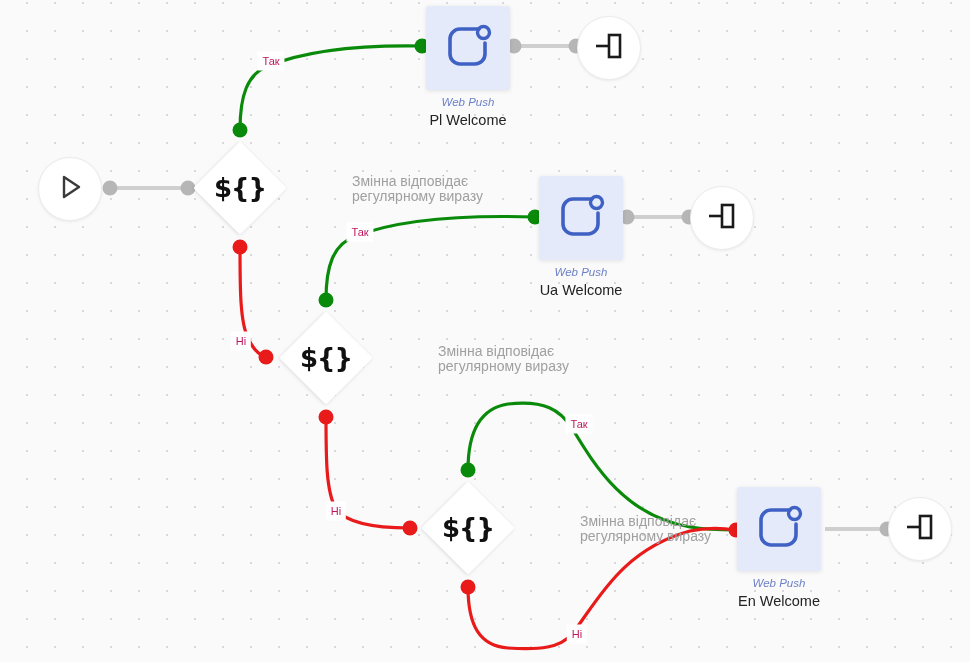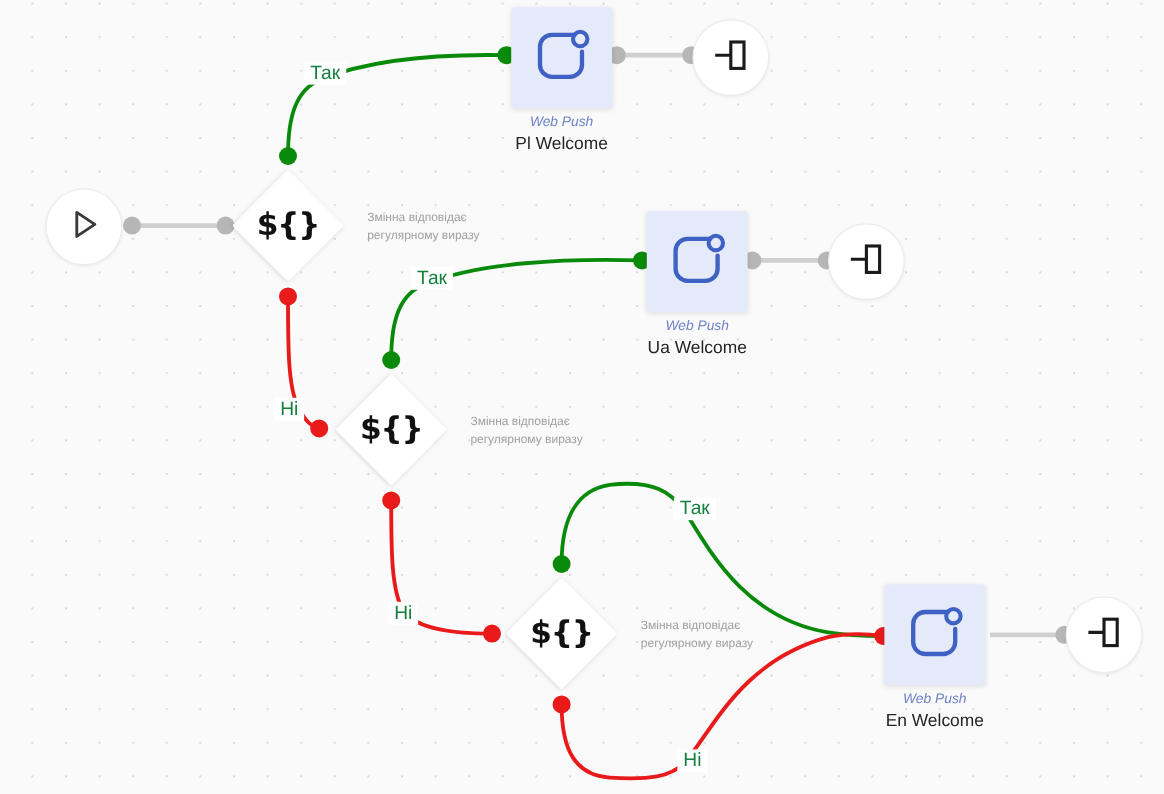--- a/index.html
+++ b/index.html
@@ -101,34 +101,35 @@
   }
   .action-title {
     font-size: 14.5px;
     color: #232323;
     line-height: 20px;
   }
 
   
   .node-caption {
     position: absolute;
-    font-size: 10px;
+    font-size: 14px;
     line-height: 15px;
     color: #a0a0a0;
     white-space: pre-line;
     pointer-events: none;
+    margin-left: 46px;
   }
 
   
   .edge-label {
     position: absolute;
     transform: translate(-50%, -50%);
     background: #ffffff;
-    color: #15803d;
-    font-size: 16px;
+    color: #be185d;
+    font-size: 11px;
     line-height: 17px;
     padding: 1px 5px;
     white-space: nowrap;
   }
 
   
   .port {
     position: absolute;
     width: 15px; height: 15px;
     border-radius: 50%;

